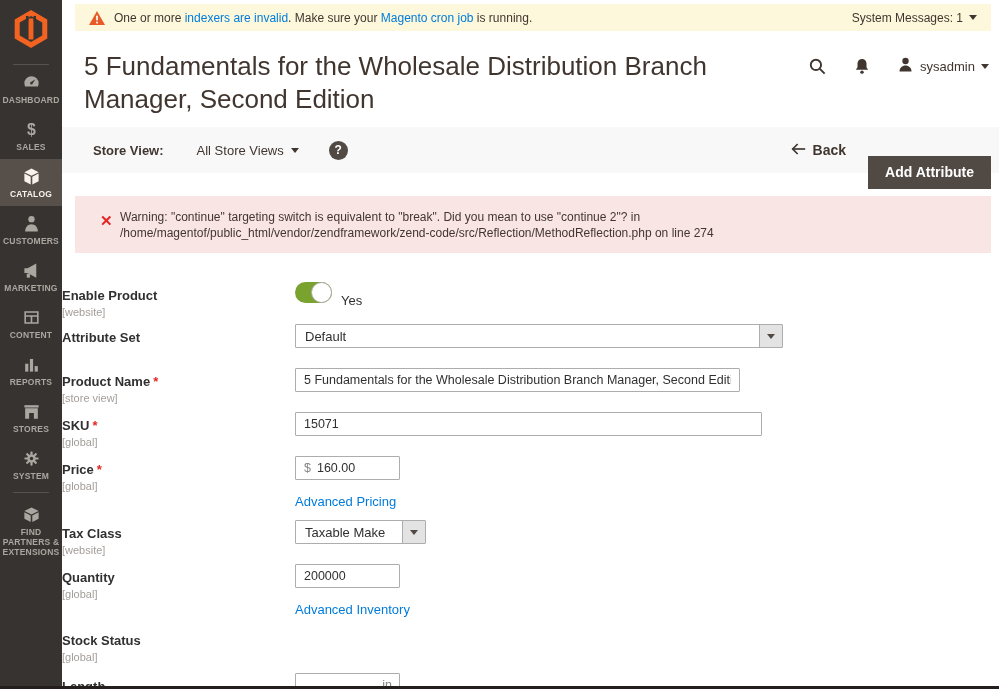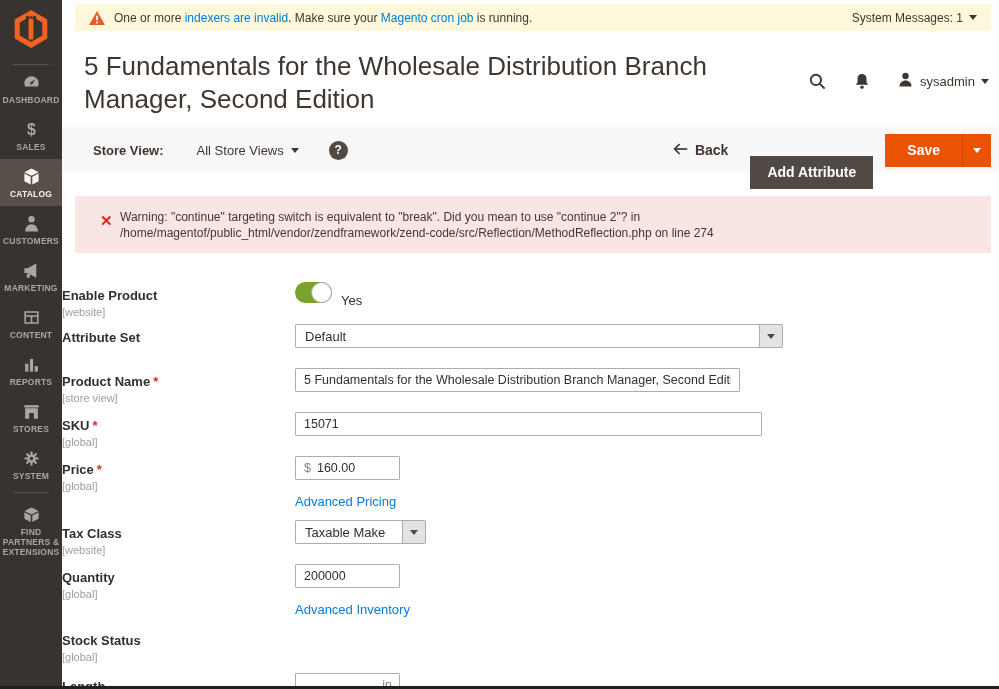--- a/index.html
+++ b/index.html
@@ -30,21 +30,21 @@
   .notice-bar a { color:#007bdb; text-decoration:none; cursor:pointer; }
   .warn-tri { margin-right:9px; display:inline-flex; }
   .sysmsg { display:flex; align-items:center; gap:6px; cursor:pointer; white-space:nowrap; }
 
   .caret-down { width:0; height:0; border-left:4px solid transparent; border-right:4px solid transparent;
     border-top:5px solid #41362f; display:inline-block; }
 
   
   .page-title { position:absolute; left:22px; top:50px; width:690px; font-size:26px;
     line-height:33px; font-weight:400; color:#41362f; }
-  .header-icons { position:absolute; right:10px; top:56px; display:flex; align-items:center; gap:26px;margin-top:15px; }
+  .header-icons { position:absolute; right:10px; top:56px; display:flex; align-items:center; gap:26px; }
   .hicon { cursor:pointer; display:inline-flex; align-items:center; }
   .user-menu { display:flex; align-items:center; gap:6px; cursor:pointer; font-size:13px; color:#41362f; }
 
   
   .toolbar { position:absolute; left:0; top:127px; width:937px; height:46px; background:#f8f8f8;
     display:flex; align-items:center; }
   .storeview { display:flex; align-items:center; margin-left:31px; font-size:13px; gap:8px; }
   .storeview .sv-label { font-weight:700; }
   .sv-switcher { display:flex; align-items:center; gap:7px; cursor:pointer; margin-left:25px; }
   .help-icon { width:19px; height:19px; border-radius:50%; background:#514943; color:#fff;
@@ -284,26 +284,20 @@
       <span class="back-btn">
         <span>
           <svg width="15" height="12" viewBox="0 0 18 14" fill="none" stroke="#41362f" stroke-width="2">
               <line x1="2" y1="7" x2="17" y2="7"></line>
               <polyline points="8,1 2,7 8,13"></polyline>
             </svg>
         </span>
         <span>Back</span>
       </span>
       <span class="btn-secondary">Add Attribute</span>
-      <span class="btn-save-group">
-        <span class="btn-save">Save</span>
-        <span class="btn-save-caret">
-          <span class="caret-down"></span>
-        </span>
-      </span>
     </div>
   </div>
 
   <div class="error-box">
     <span class="error-x">✕</span>
     <div class="error-text">Warning: "continue" targeting switch is equivalent to "break". Did you mean to use "continue 2"? in /home/magentof/public_html/vendor/zendframework/zend-code/src/Reflection/MethodReflection.php on line 274</div>
   </div>
 
   <div class="form-row" style="top:282px;">
     <div class="label-col">

